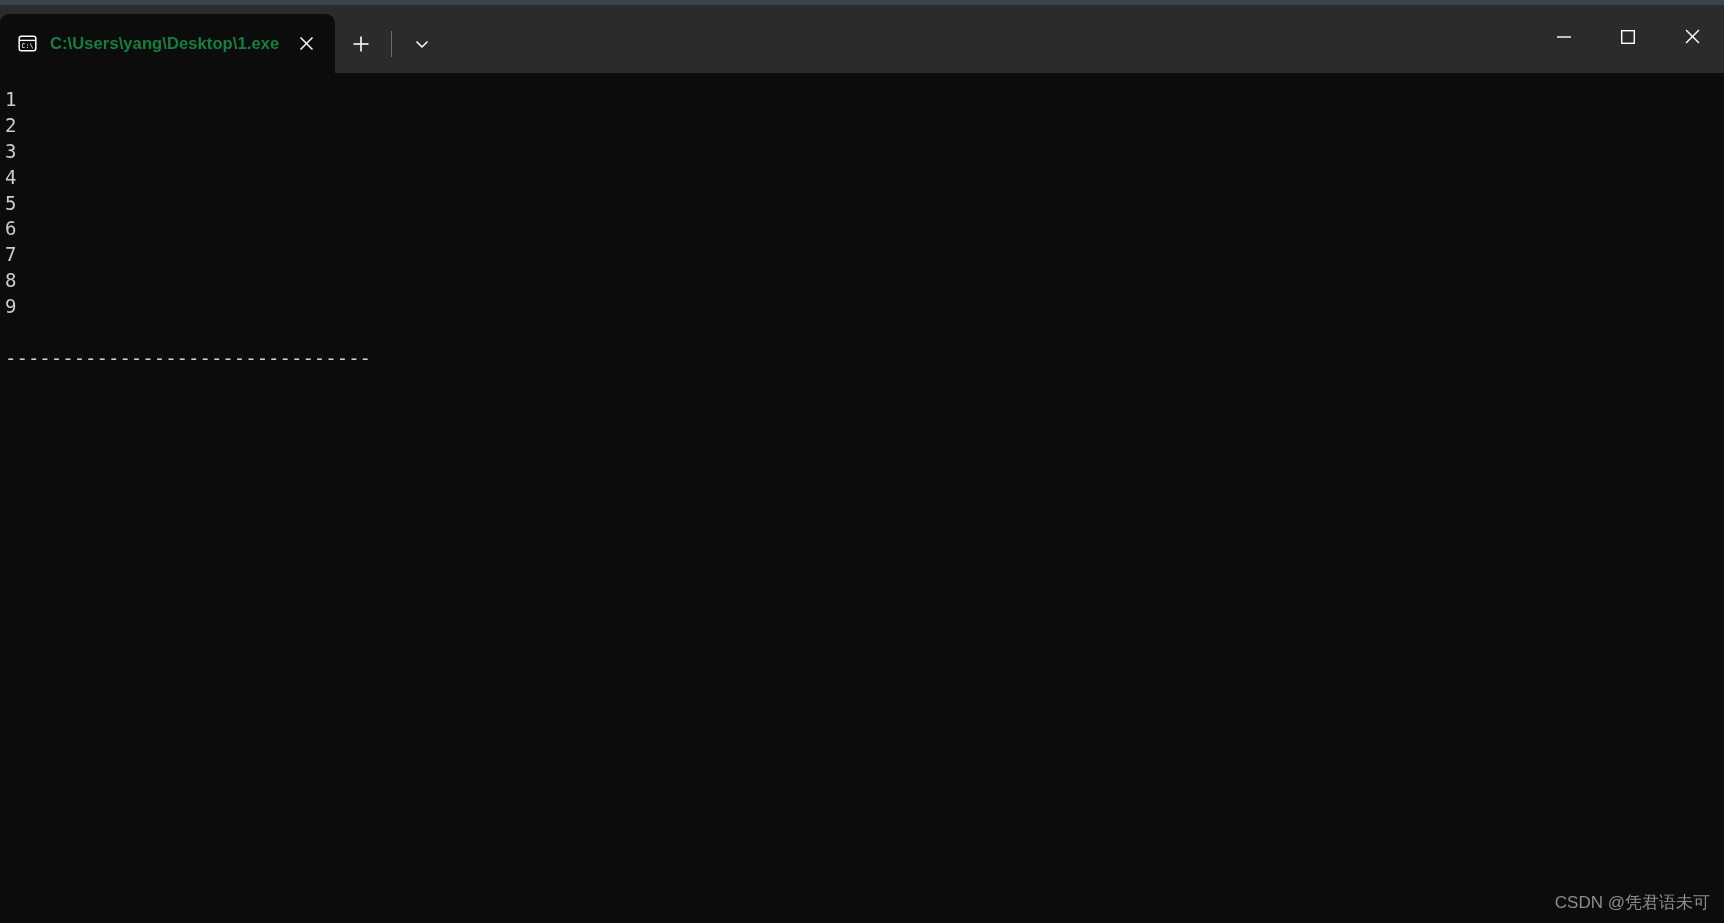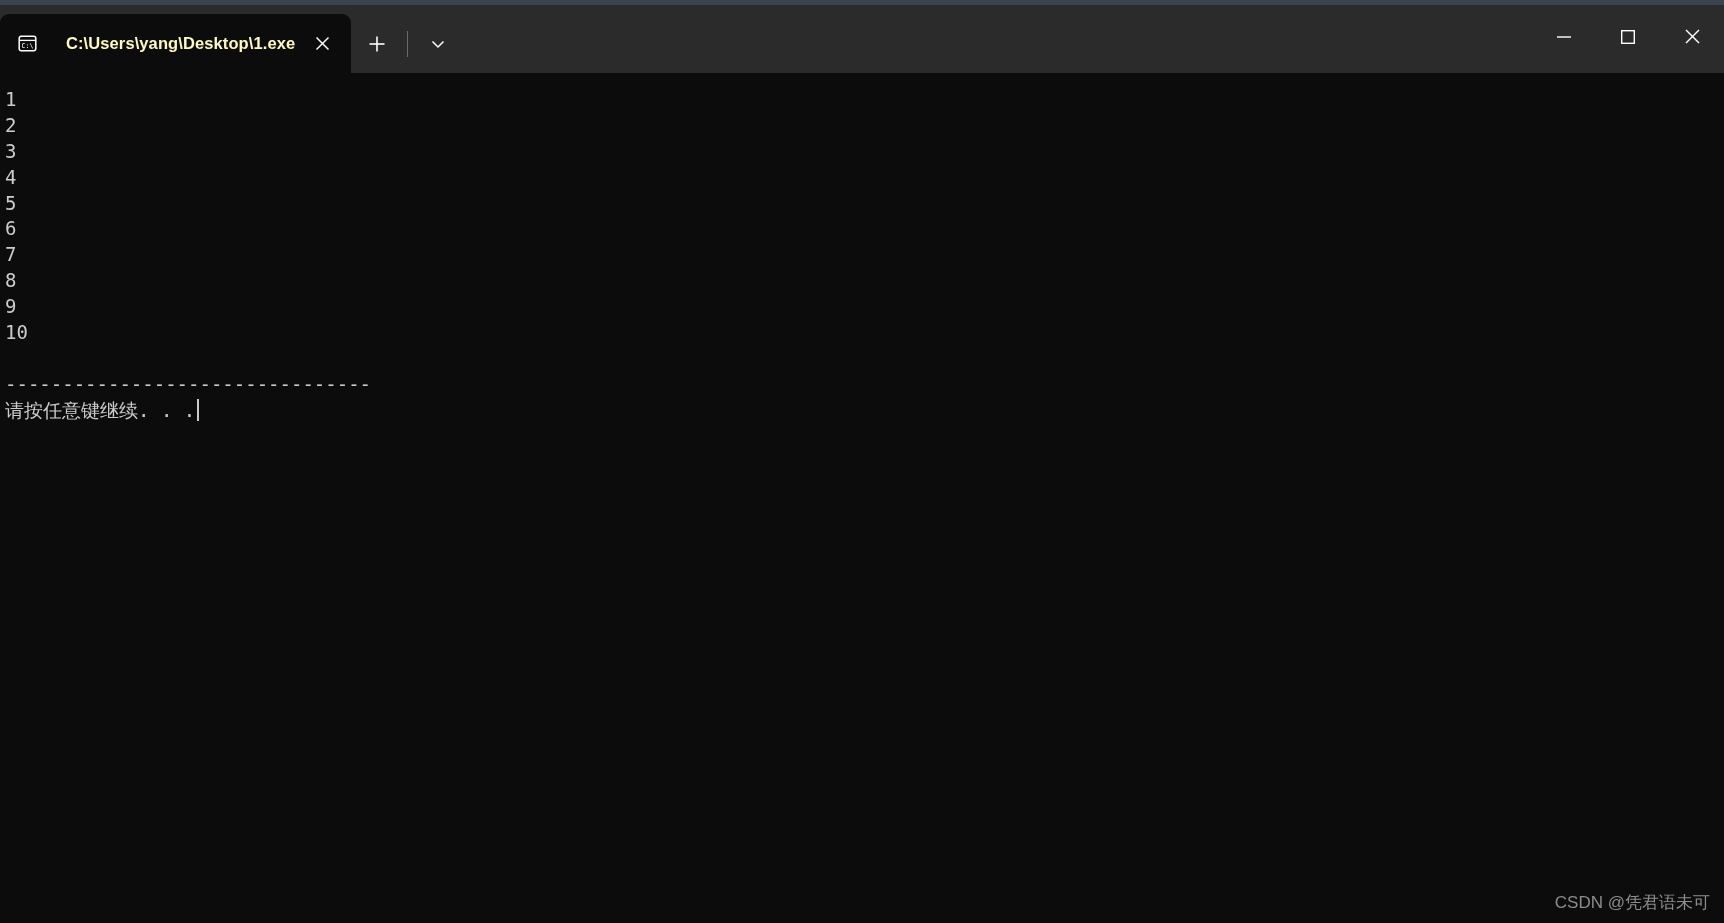--- a/index.html
+++ b/index.html
@@ -63,28 +63,27 @@
     width: 22px;
     height: 22px;
     flex: 0 0 auto;
     margin-right: 12px;
     display: flex;
     align-items: center;
     justify-content: center;
   }
 
   .tab-title {
-    color: #fef9c3;
+    color: #15803d;
     font-size: 16.5px;
     font-weight: 600;
     letter-spacing: 0.1px;
     white-space: nowrap;
     flex: 1 1 auto;
     font-family: "Liberation Sans", sans-serif;
-    margin-left: 16px;
   }
 
   .tab-close {
     width: 34px;
     height: 34px;
     flex: 0 0 auto;
     display: flex;
     align-items: center;
     justify-content: center;
     margin-left: 10px;
@@ -243,21 +242,19 @@
   <div class="terminal">
     <div class="term-line">1</div>
     <div class="term-line">2</div>
     <div class="term-line">3</div>
     <div class="term-line">4</div>
     <div class="term-line">5</div>
     <div class="term-line">6</div>
     <div class="term-line">7</div>
     <div class="term-line">8</div>
     <div class="term-line">9</div>
-    <div class="term-line">10</div>
     <div class="term-line blank"></div>
     <div class="term-line">--------------------------------</div>
-    <div class="term-line"><span>请按任意键继续. . .</span><span class="cursor"></span></div>
 
     <div class="watermark">CSDN @凭君语未可</div>
   </div>
 
 </div>
 
 </body></html>

